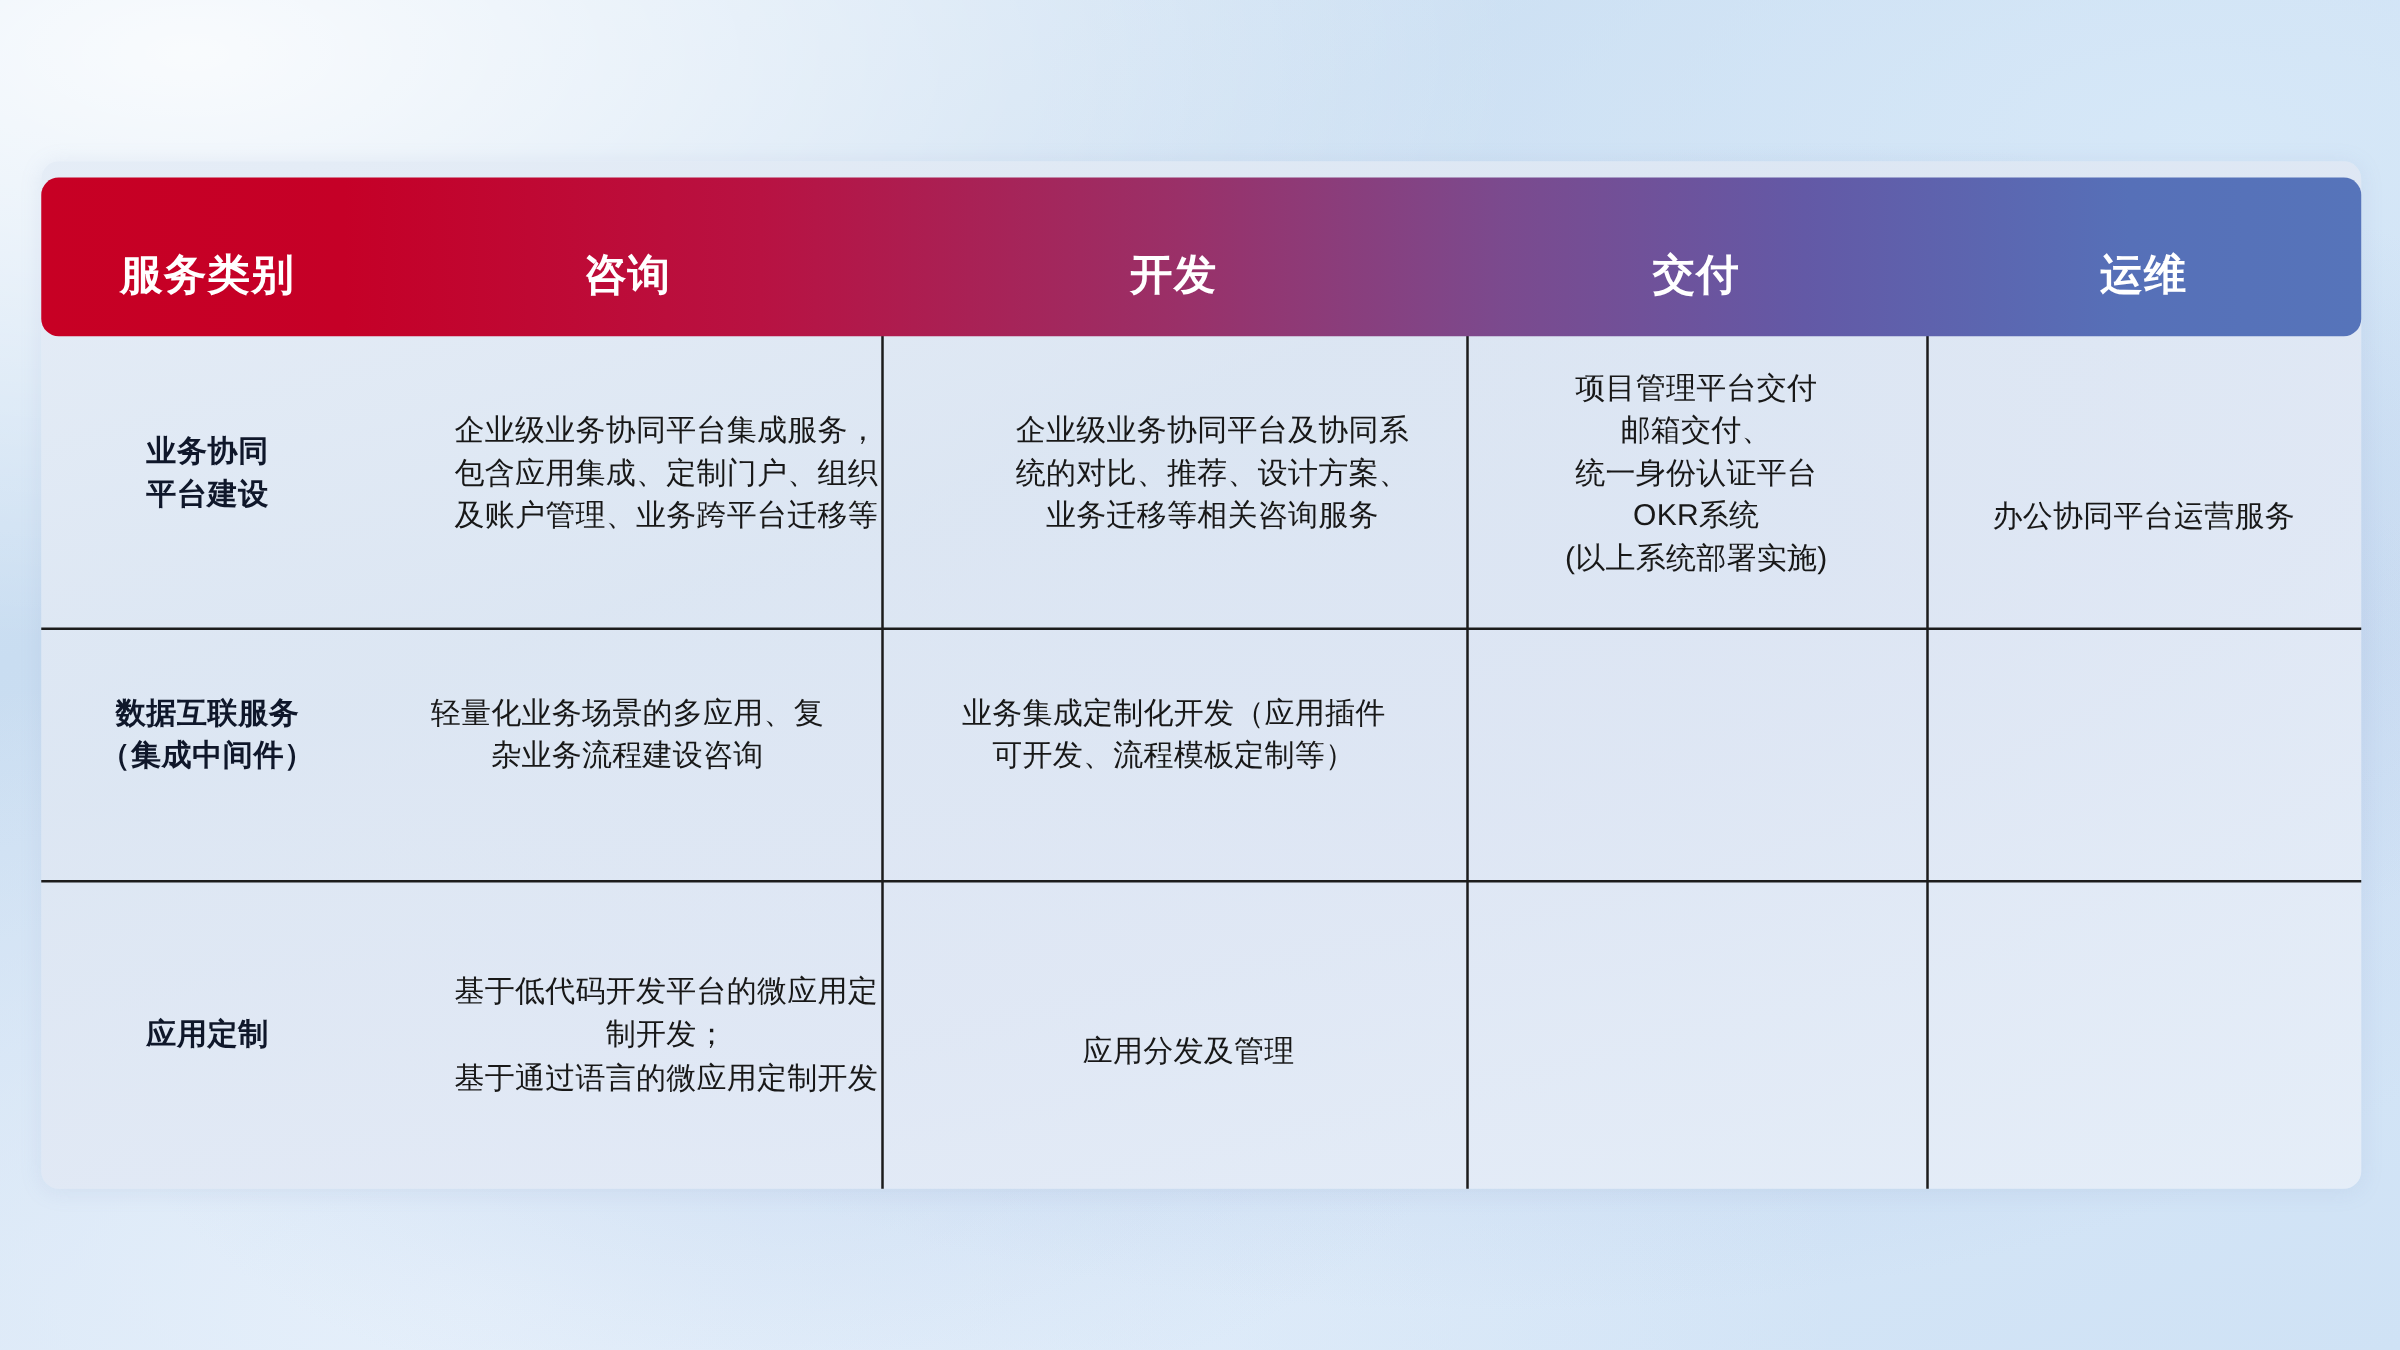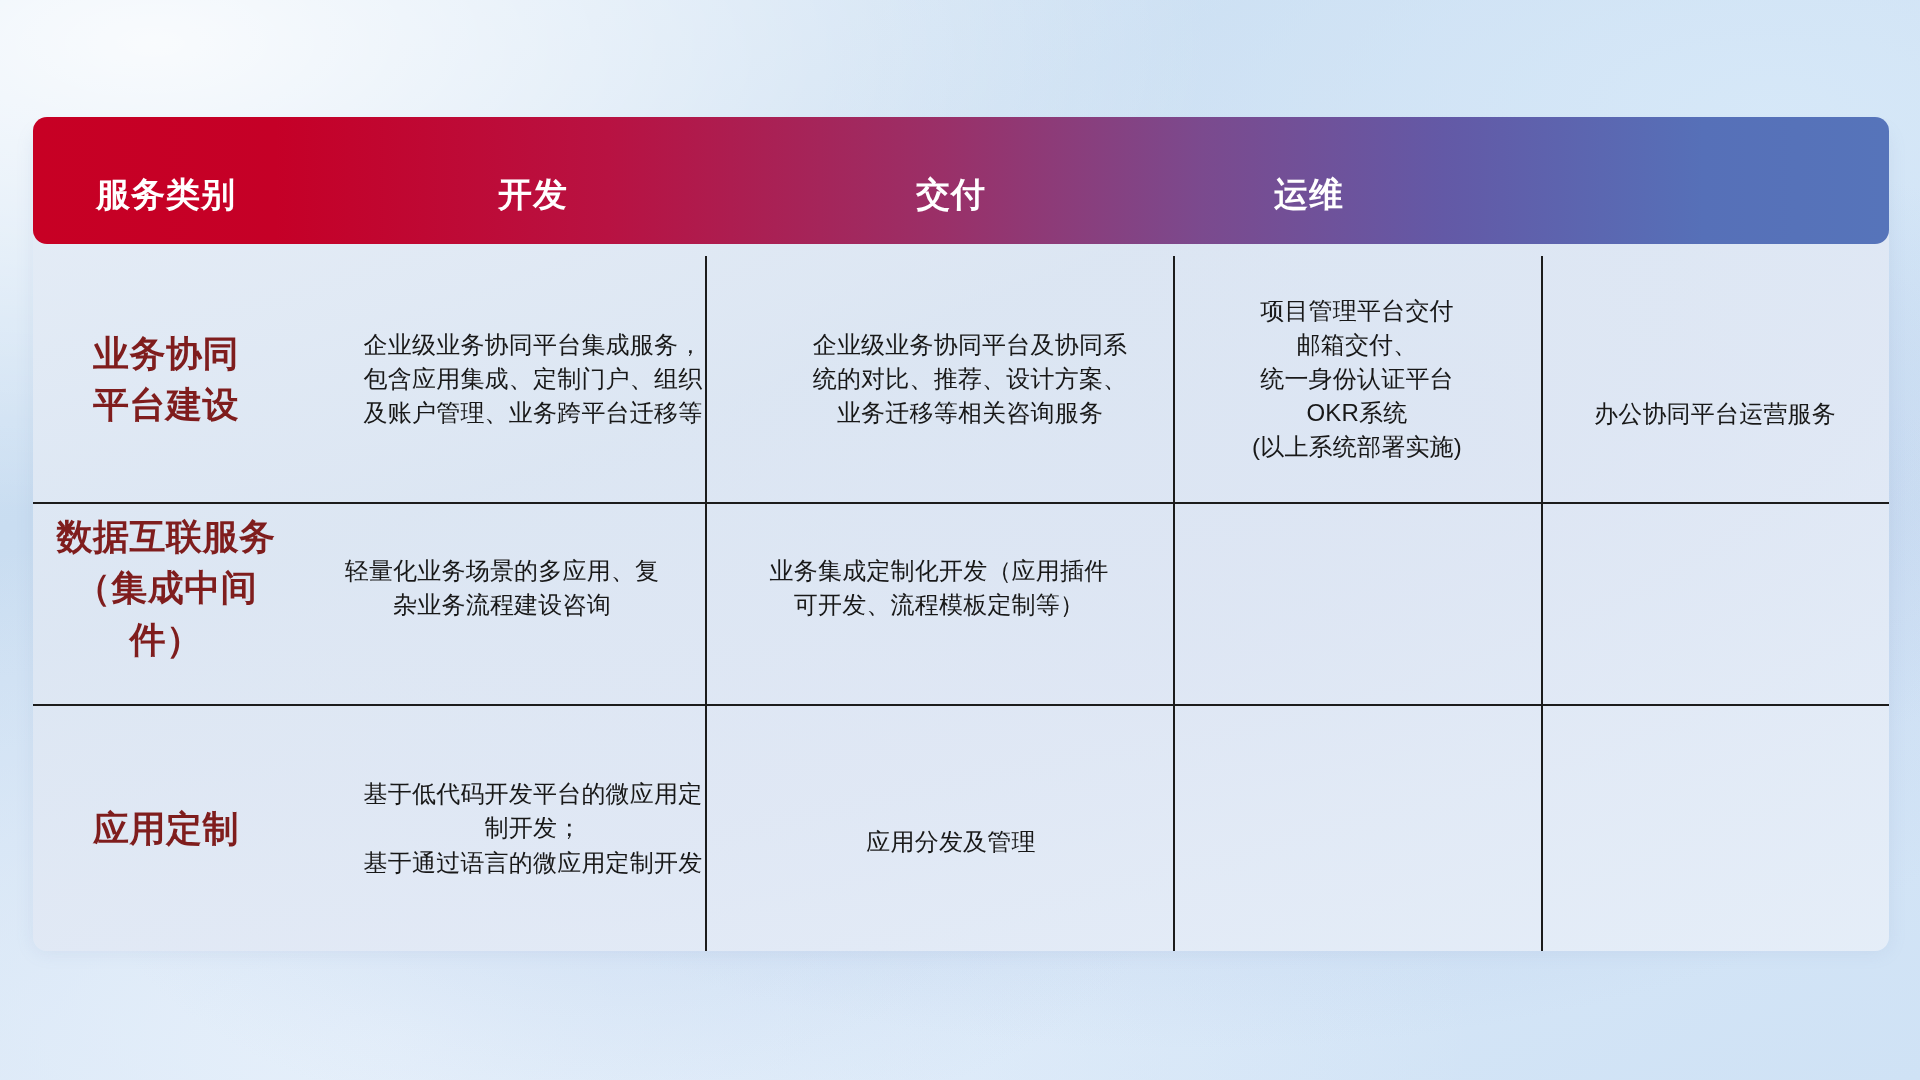--- a/index.html
+++ b/index.html
@@ -50,21 +50,21 @@
         rgba(226,233,245,0.90) 62%,
         rgba(230,238,248,0.93) 100%);
     box-shadow: 0 2px 18px rgba(120,150,190,0.13);
     overflow: hidden;
   }
 
   
   #header-band {
     position: absolute;
     left: 33px;
-    top: 117px;
+    top: 142px;
     width: 1856px;
     height: 127px;
     border-radius: 14px;
     background: linear-gradient(90deg,
         #c70024 0%,
         #c50027 13%,
         #b81242 31%,
         #9a3068 49%,
         #7b4a8e 63%,
         #6359a6 76%,
@@ -126,23 +126,23 @@
   .cell {
     display: flex;
     align-items: center;
     justify-content: center;
     box-sizing: border-box;
     text-align: center;
     padding: 6px 14px;
     border-radius: 11px;
   }
   .cell-cat {
-    color: #7f1d1d;
+    color: #0f172a;
     font-weight: bold;
-    font-size: 36px;
+    font-size: 24px;
     line-height: 1.42;
     letter-spacing: 0.5px;
   }
   .cell-body {
     color: #181818;
     font-size: 24px;
     line-height: 1.42;
     letter-spacing: 0.2px;
   }
   .ml { white-space: pre-line; }
@@ -157,20 +157,21 @@
 <div id="grid">
   <div class="vline" style="left:672px;"></div>
   <div class="vline" style="left:1140px;"></div>
   <div class="vline" style="left:1508px;"></div>
   <div class="hline" style="top:246px;"></div>
   <div class="hline" style="top:448px;"></div>
 </div>
 
 <div id="header-band">
   <div class="head-cell" style="width:266px;">服务类别</div>
+  <div class="head-cell" style="width:406px;">咨询</div>
   <div class="head-cell" style="width:468px;">开发</div>
   <div class="head-cell" style="width:368px;">交付</div>
   <div class="head-cell" style="width:348px;">运维</div>
 </div>
 
 <div id="rows">
 
   <div class="row" style="top:0px; height:246px;">
     <div class="cell cell-cat ml" style="width:266px;height:246px;">业务协同
 平台建设</div>

